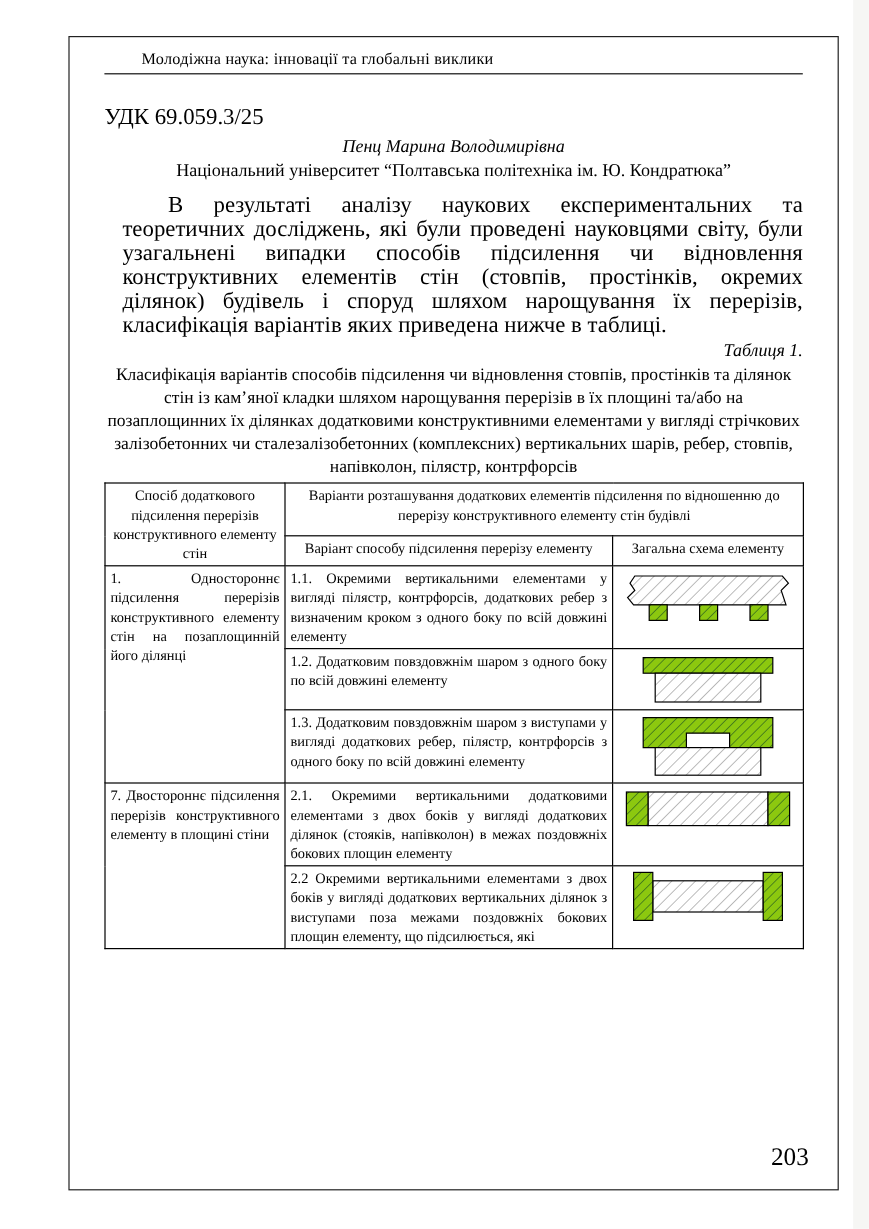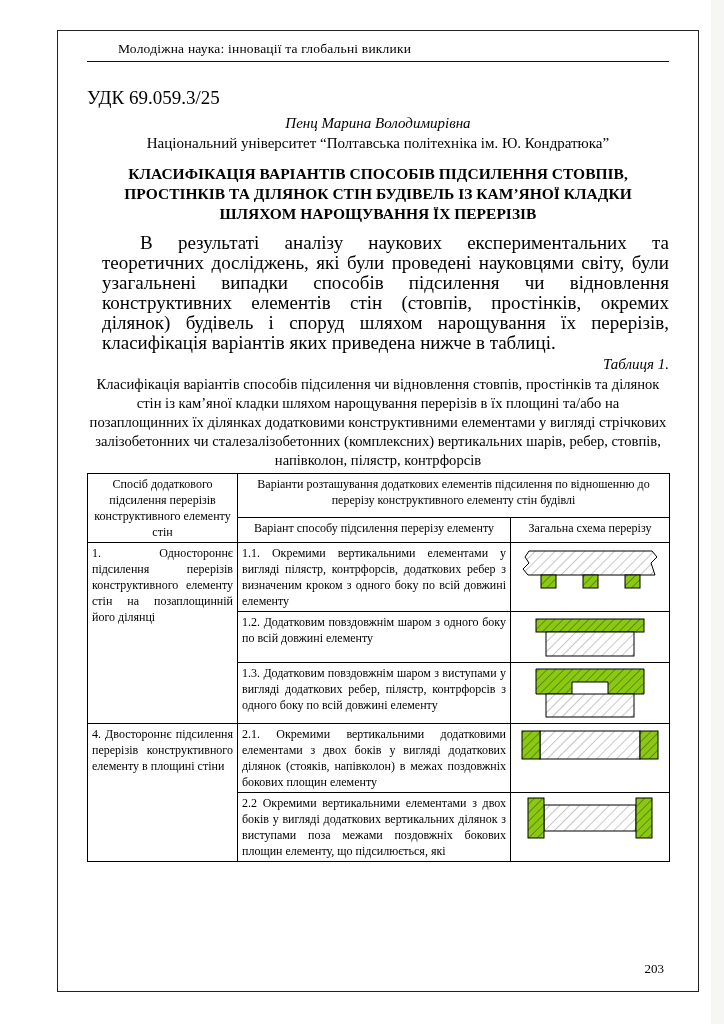--- a/index.html
+++ b/index.html
@@ -18,21 +18,21 @@
   .title{margin:11px 0 0 0;text-align:center;font-weight:bold;font-size:15.5px;line-height:20px}
   .intro{margin:9px 0 0 15px;font-size:19px;line-height:20px;text-align:justify;text-indent:38px}
   .table-label{margin:1px 0 0 0;text-align:right;font-weight:normal;font-style:italic;font-size:15px;line-height:20px}
   .table-caption{margin:1px 0 0 0;text-align:center;font-size:14.6px;line-height:19px}
   table.cls{margin-top:3px;border-collapse:collapse;width:582px;font-size:12px;line-height:16px;table-layout:fixed}
   table.cls td{border:1px solid #000;padding:2px 4px;vertical-align:top;overflow:hidden}
   td.hc{text-align:center}
   td.vc{text-align:justify}
   td.mc{text-align:justify}
   td.sc{text-align:center;vertical-align:middle}
-  .pageno{position:absolute;right:34px;bottom:14px;font-size:13px}
+  .pageno{position:absolute;right:24px;bottom:14px;font-size:21px}
   svg{display:inline-block;vertical-align:middle}
 </style>
 </head>
 <body>
 
 <svg width="0" height="0" style="position:absolute" aria-hidden="true">
   <defs>
     <pattern id="mhatch" patternUnits="userSpaceOnUse" width="7" height="7" patternTransform="rotate(45)">
       <rect width="7" height="7" fill="#ffffff"></rect>
       <line id="mhatch-line" x1="0" y1="0" x2="0" y2="7" stroke="#8f8f8f" stroke-width="1"></line>
@@ -47,39 +47,38 @@
 <div class="page">
   <div class="frame">
 
     <div class="running-head">Молодіжна наука: інновації та глобальні виклики</div>
     <hr class="head-rule">
 
     <div class="content">
       <p class="udk">УДК 69.059.3/25</p>
       <p class="author">Пенц Марина Володимирівна</p>
       <p class="center-line">Національний університет “Полтавська політехніка ім. Ю. Кондратюка”</p>
-      <p class="title">КЛАСИФІКАЦІЯ ВАРІАНТІВ СПОСОБІВ ПІДСИЛЕННЯ СТОВПІВ, ПРОСТІНКІВ ТА ДІЛЯНОК СТІН БУДІВЕЛЬ ІЗ КАМ’ЯНОЇ КЛАДКИ ШЛЯХОМ НАРОЩУВАННЯ ЇХ ПЕРЕРІЗІВ</p>
       <p class="intro">В результаті аналізу наукових експериментальних та теоретичних досліджень, які були проведені науковцями світу, були узагальнені випадки способів підсилення чи відновлення конструктивних елементів стін (стовпів, простінків, окремих ділянок) будівель і споруд шляхом нарощування їх перерізів, класифікація варіантів яких приведена нижче в таблиці.</p>
       <p class="table-label">Таблиця 1.</p>
       <p class="table-caption">Класифікація варіантів способів підсилення чи відновлення стовпів, простінків та ділянок стін із кам’яної кладки шляхом нарощування перерізів в їх площині та/або на позаплощинних їх ділянках додатковими конструктивними елементами у вигляді стрічкових залізобетонних чи сталезалізобетонних (комплексних) вертикальних шарів, ребер, стовпів, напівколон, пілястр, контрфорсів</p>
 
       <table class="cls">
         <colgroup>
           <col style="width:150px">
           <col style="width:273px">
           <col style="width:159px">
         </colgroup>
         <tbody>
           <tr>
             <td rowspan="2" class="hc">Спосіб додаткового підсилення перерізів конструктивного елементу стін</td>
             <td colspan="2" class="hc">Варіанти розташування додаткових елементів підсилення по відношенню до перерізу конструктивного елементу стін будівлі</td>
           </tr>
           <tr>
             <td class="hc">Варіант способу підсилення перерізу елементу</td>
-            <td class="hc">Загальна схема перерізу</td>
+            <td class="hc">Загальна схема елементу</td>
           </tr>
 
           <tr>
             <td rowspan="3" class="mc">1. Одностороннє підсилення перерізів конструктивного елементу стін на позаплощинній його ділянці</td>
             <td class="vc">1.1. Окремими вертикальними елементами у вигляді пілястр, контрфорсів, додаткових ребер з визначеним кроком з одного боку по всій довжині елементу</td>
             <td class="sc">
               <svg width="138" height="50" viewBox="0 0 138 50">
                 <path d="M8,6 L131,6 L136,12 L130,18 L134,30 L7,30 L2,24 L8,18 L4,12 Z" fill="url(#mhatch)" stroke="#000" stroke-width="1"></path>
                 <rect x="20" y="30" width="15" height="13" fill="url(#ghatch)" stroke="#000" stroke-width="1"></rect>
                 <rect x="62" y="30" width="15" height="13" fill="url(#ghatch)" stroke="#000" stroke-width="1"></rect>
@@ -102,21 +101,21 @@
             <td class="vc">1.3. Додатковим повздовжнім шаром з виступами у вигляді додаткових ребер, пілястр, контрфорсів з одного боку по всій довжині елементу</td>
             <td class="sc">
               <svg width="112" height="56" viewBox="0 0 112 56">
                 <path d="M2,4 L110,4 L110,29 L74,29 L74,17 L38,17 L38,29 L2,29 Z" fill="url(#ghatch)" stroke="#000" stroke-width="1"></path>
                 <rect x="12" y="29" width="88" height="23" fill="url(#mhatch)" stroke="#000" stroke-width="1"></rect>
               </svg>
             </td>
           </tr>
 
           <tr>
-            <td rowspan="2" class="mc">4. Двостороннє підсилення перерізів конструктивного елементу в площині стіни</td>
+            <td rowspan="2" class="mc">7. Двостороннє підсилення перерізів конструктивного елементу в площині стіни</td>
             <td class="vc">2.1. Окремими вертикальними додатковими елементами з двох боків у вигляді додаткових ділянок (стояків, напівколон) в межах поздовжніх бокових площин елементу</td>
             <td class="sc">
               <svg width="140" height="38" viewBox="0 0 140 38">
                 <rect x="20" y="5" width="100" height="28" fill="url(#mhatch)" stroke="#000" stroke-width="1"></rect>
                 <rect x="2" y="5" width="18" height="28" fill="url(#ghatch)" stroke="#000" stroke-width="1"></rect>
                 <rect x="120" y="5" width="18" height="28" fill="url(#ghatch)" stroke="#000" stroke-width="1"></rect>
               </svg>
             </td>
           </tr>
 

